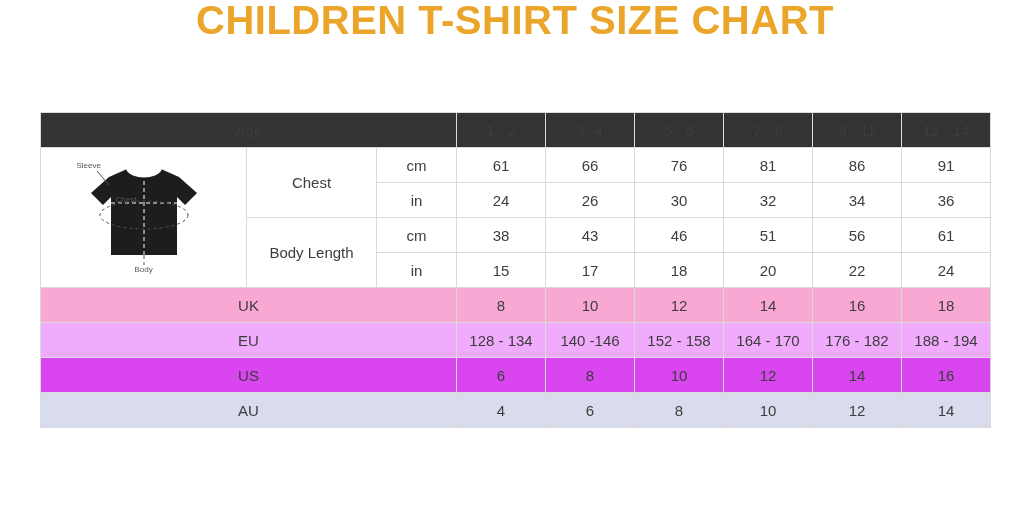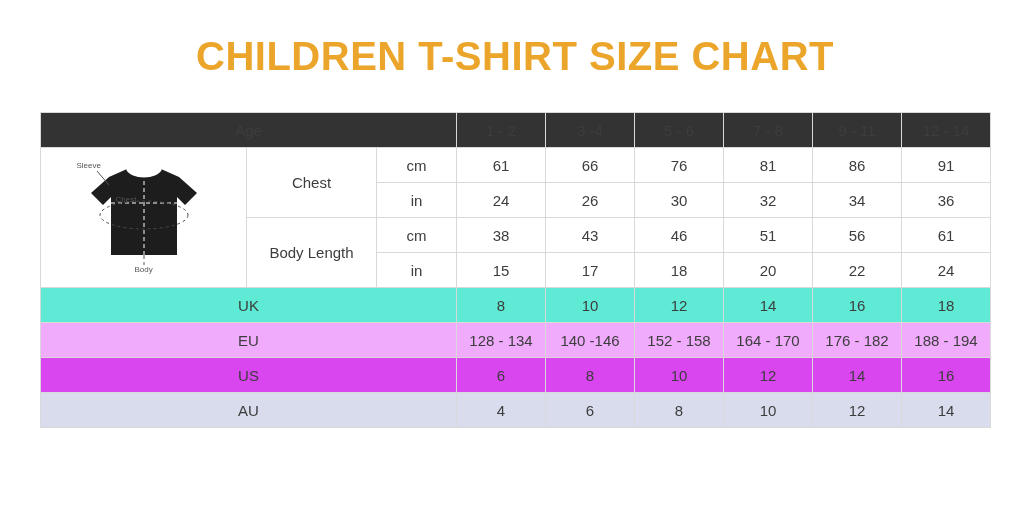--- a/index.html
+++ b/index.html
@@ -19,21 +19,20 @@
     width: 1030px;
     height: 506px;
     box-sizing: border-box;
   }
   .title {
     text-align: center;
     font-size: 40px;
     font-weight: bold;
     color: #ECA52B;
     letter-spacing: 0.5px;
-    padding-top: 36px;
     line-height: 1;
   }
   .table-wrap {
     position: absolute;
     left: 40px;
     top: 112px;
     width: 950px;
   }
   table.chart {
     border-collapse: collapse;
@@ -89,21 +88,21 @@
     font-size: 15px;
   }
   .unit-cell {
     width: 80px;
     font-size: 14px;
     margin-left: 18px;
   }
   .val-cell {
     width: 89px;
   }
-  .row-uk td { background: #5eead4; height: 47px; font-size: 15px; }
+  .row-uk td { background: #f9a8d4; height: 47px; font-size: 15px; }
   .row-eu td { background: #f0abfc; height: 47px; font-size: 15px; }
   .row-us td { background: #d946ef; height: 47px; font-size: 15px; }
   .row-au td { background: #d8dced; height: 47px; font-size: 15px; }
   .region-name { font-size: 16px; }
 </style>
 </head>
 <body>
 
 <div class="page">
 

